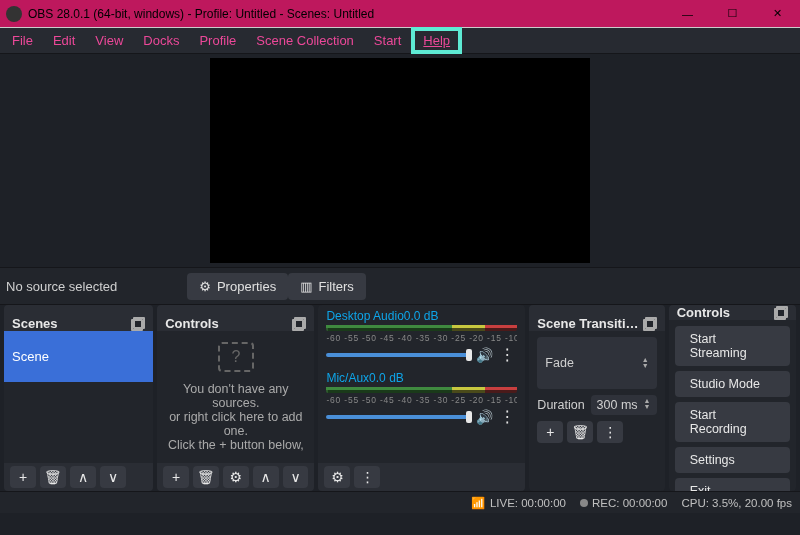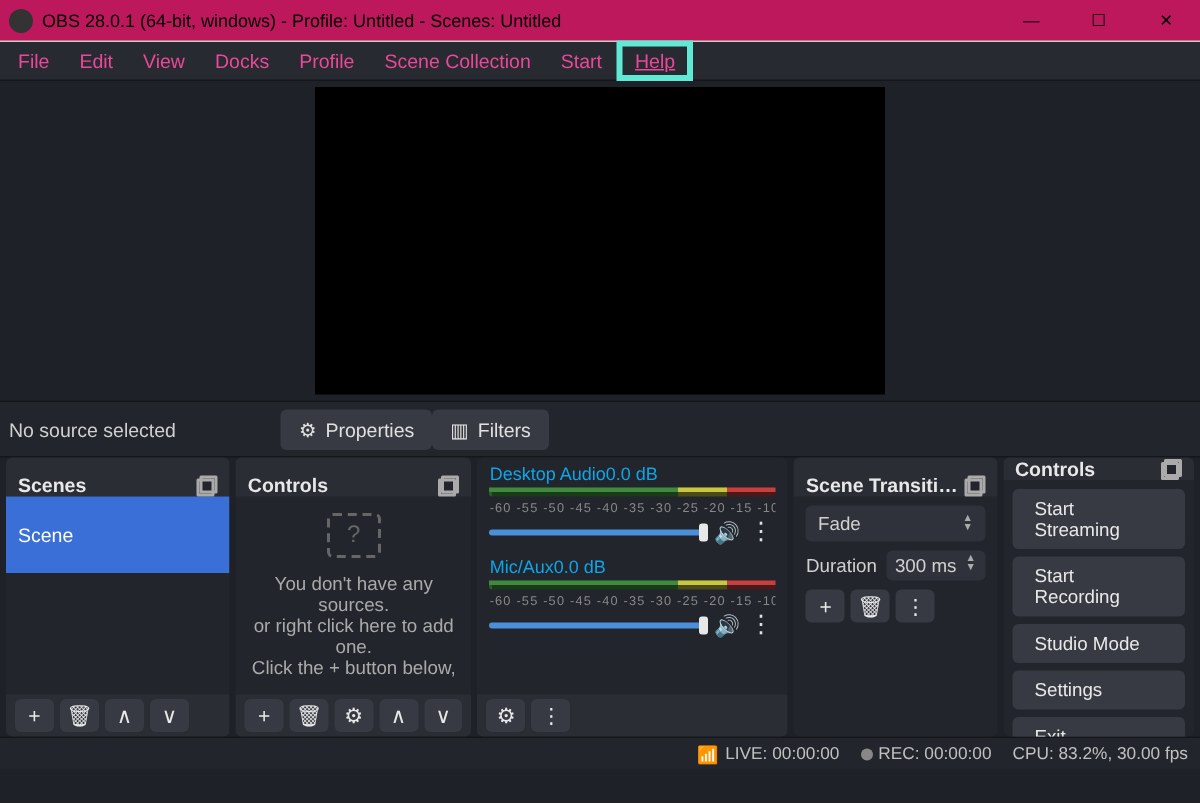--- a/index.html
+++ b/index.html
@@ -43,21 +43,21 @@
 .meter::before { content:""; position:absolute; top:0; left:0; height:3px; width:100%; background: linear-gradient(90deg, #3f8a3f 0%, #3f8a3f 66%, #c8c83f 66%, #c8c83f 83%, #c83f3f 83%); }
 .scale { font-size: 8.5px; color:#888; letter-spacing:0.8px; white-space:nowrap; overflow:hidden; }
 .slider-row { display:flex; align-items:center; gap:4px; margin:2px 0 6px; }
 .slider-track { flex:1; height:4px; background:#4a8fd8; border-radius:2px; position:relative; }
 .slider-track::after { content:""; position:absolute; right:0; top:-4px; width:6px; height:12px; background:#e8e8e8; border-radius:2px; }
 .spk { font-size:14px; color:#e0e0e0; }
 .dots { font-size:16px; color:#e0e0e0; line-height:0; padding:0 2px; }
 
 .transitions { width: 136px; }
 .tr-body { padding: 6px 8px; display:flex; flex-direction:column; gap:6px; }
-.select { background:#2f323a; padding:5px 8px; border-radius:4px; display:flex; justify-content:space-between; align-items:center; font-size:12.5px; }
+.select { background:#2f323a; padding:19px 8px; border-radius:4px; display:flex; justify-content:space-between; align-items:center; font-size:12.5px; }
 .ud { display:flex; flex-direction:column; font-size:7px; line-height:6px; color:#aaa; }
 .dur-row { display:flex; align-items:center; gap:6px; font-size:12.5px; }
 .spinner { background:#2f323a; padding:3px 6px; border-radius:4px; display:flex; align-items:flex-start; gap:6px; }
 
 .controls { width: 128px; }
 .ctrl-body { padding: 6px 6px; display:flex; flex-direction:column; gap:5px; }
 .ctrl-btn { background:#373a42; color:#e8e8e8; padding:6px 15px; border-radius:4px; font-size:12.5px; }
 
 .panel-footer { height: 28px; display:flex; align-items:center; gap:4px; padding: 0 6px; background:#2a2d34; }
 .ft-btn { width: 26px; height: 22px; background:#373a42; border-radius:4px; display:flex; align-items:center; justify-content:center; color:#e8e8e8; font-size:14px; }
@@ -215,33 +215,33 @@
     </div>
   </div>
 
   <div class="panel controls">
     <div class="panel-header">
       <span>Controls</span>
       <span class="pop-icon"></span>
     </div>
     <div class="ctrl-body">
       <div class="ctrl-btn">Start Streaming</div>
+      <div class="ctrl-btn">Studio Mode</div>
       <div class="ctrl-btn">Start Recording</div>
-      <div class="ctrl-btn">Studio Mode</div>
       <div class="ctrl-btn">Settings</div>
       <div class="ctrl-btn">Exit</div>
     </div>
   </div>
 </div>
 
 <div class="statusbar">
   <div class="stat-group">
     <span>📶</span>
     <span>LIVE: 00:00:00</span>
   </div>
   <div class="stat-group">
     <span class="dot"></span>
     <span>REC: 00:00:00</span>
   </div>
   <div class="stat-group">
-    <span>CPU: 83.2%, 30.00 fps</span>
+    <span>CPU: 3.5%, 20.00 fps</span>
   </div>
 </div>
 
 </body></html>

